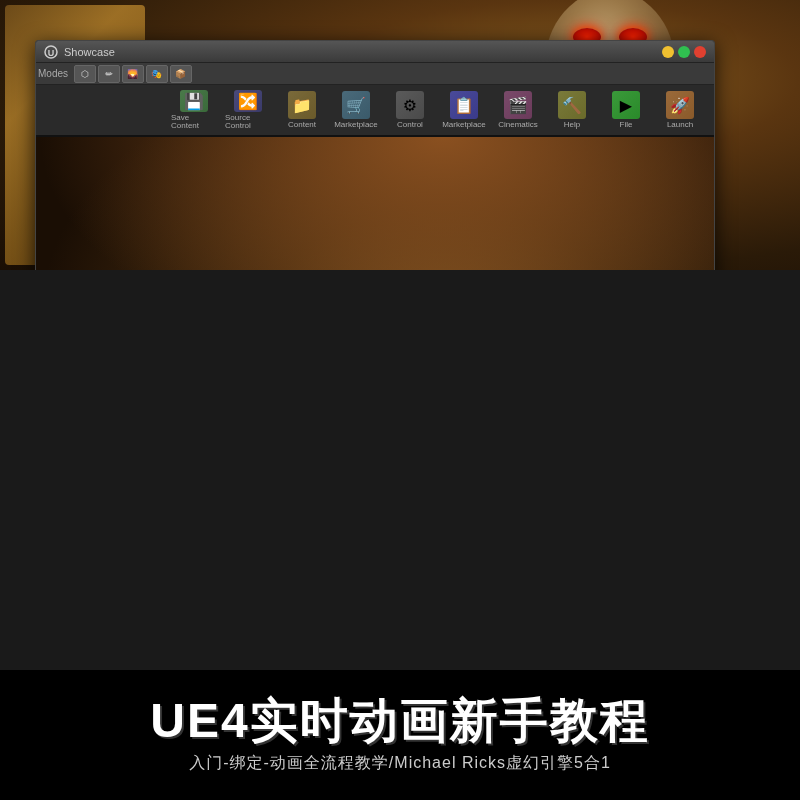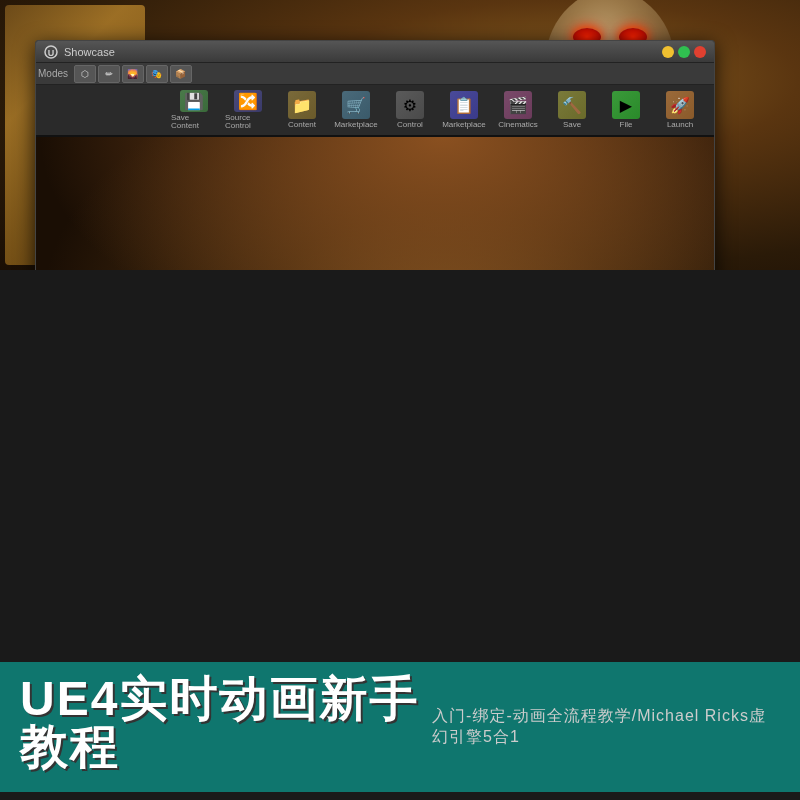--- a/index.html
+++ b/index.html
@@ -300,27 +300,27 @@
       position: absolute;
       inset: 0;
       display: flex;
       align-items: center;
       justify-content: center;
     }
 
     
     .bottom-section {
       position: absolute;
-      bottom: 8px;
+      bottom: 0;
       left: 0;
       right: 0;
       height: 130px;
-      background: #0f766e;
-      display: flex;
-      flex-direction: row;
+      background: #000000;
+      display: flex;
+      flex-direction: column;
       justify-content: center;
       align-items: center;
       padding: 10px 20px;
     }
 
     .main-title {
       font-size: 48px;
       font-weight: 900;
       color: #fff;
       letter-spacing: 2px;
@@ -431,21 +431,21 @@
         <div class="tb-item tb-blueprints">
           <div class="tb-icon">📋</div>
           <span class="tb-label">Marketplace</span>
         </div>
         <div class="tb-item tb-cinematics">
           <div class="tb-icon">🎬</div>
           <span class="tb-label">Cinematics</span>
         </div>
         <div class="tb-item tb-build">
           <div class="tb-icon">🔨</div>
-          <span class="tb-label">Save</span>
+          <span class="tb-label">Help</span>
         </div>
         <div class="tb-item tb-play">
           <div class="tb-icon">▶</div>
           <span class="tb-label">File</span>
         </div>
         <div class="tb-item tb-launch">
           <div class="tb-icon">🚀</div>
           <span class="tb-label">Launch</span>
         </div>
       </div>

